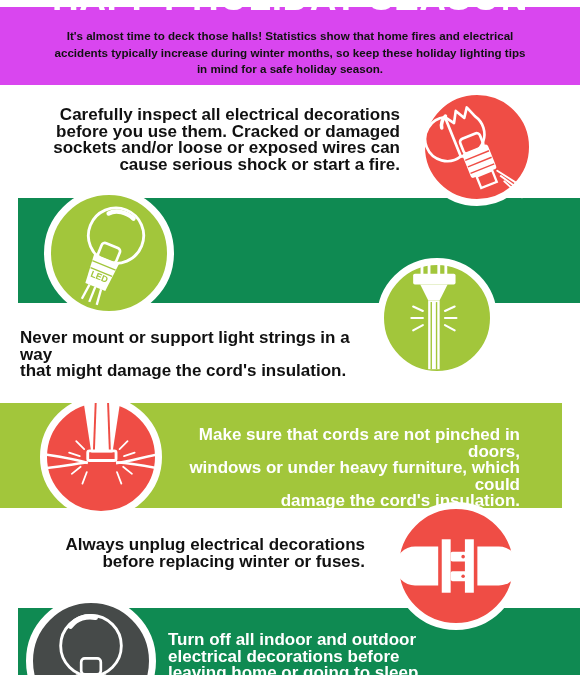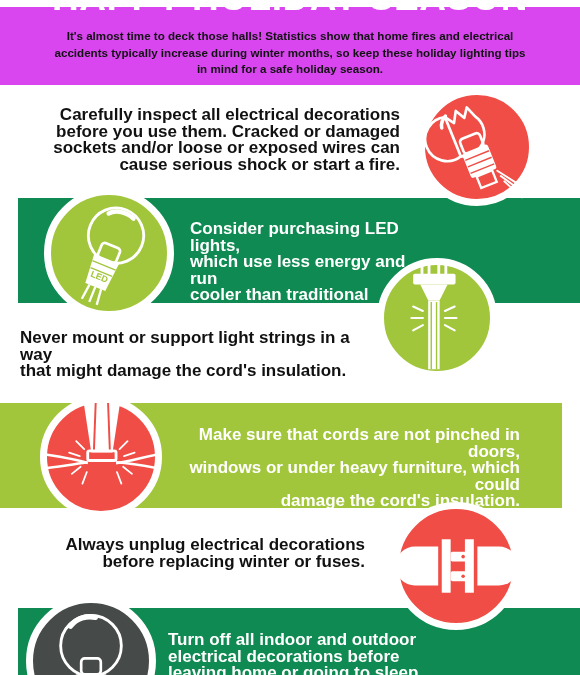--- a/index.html
+++ b/index.html
@@ -267,24 +267,20 @@
         <line x1="49" y1="86" x2="81" y2="86"></line>
         <line x1="49" y1="93" x2="81" y2="93"></line>
       </g>
     </svg>
   </div>
 
   <div class="tip-text txt-dark" id="tip1-text">Carefully inspect all electrical decorations
 before you use them. Cracked or damaged
 sockets and/or loose or exposed wires can
 cause serious shock or start a fire.</div>
-  <div class="tip-text txt-white" id="tip2-text">Consider purchasing LED lights,
-which use less energy and run
-cooler than traditional
-incandescent lights.</div>
   <div class="tip-text txt-dark" id="tip3-text">Never mount or support light strings in a way
 that might damage the cord's insulation.</div>
   <div class="tip-text txt-white" id="tip4-text">Make sure that cords are not pinched in doors,
 windows or under heavy furniture, which could
 damage the cord's insulation.</div>
   <div class="tip-text txt-dark" id="tip5-text">Always unplug electrical decorations
 before replacing winter or fuses.</div>
   <div class="tip-text txt-white" id="tip6-text">Turn off all indoor and outdoor
 electrical decorations before
 leaving home or going to sleep.</div>

